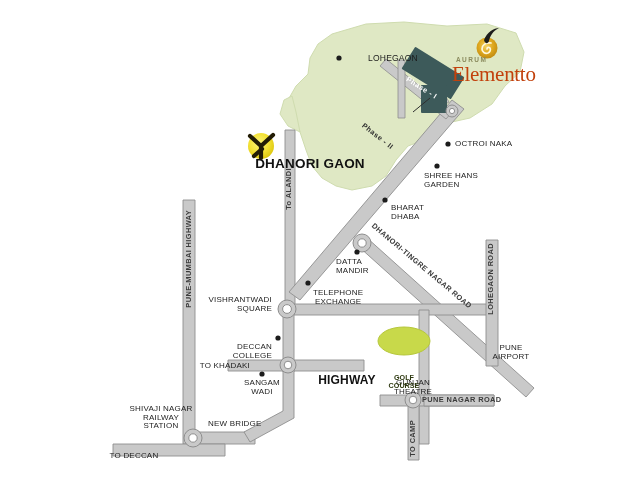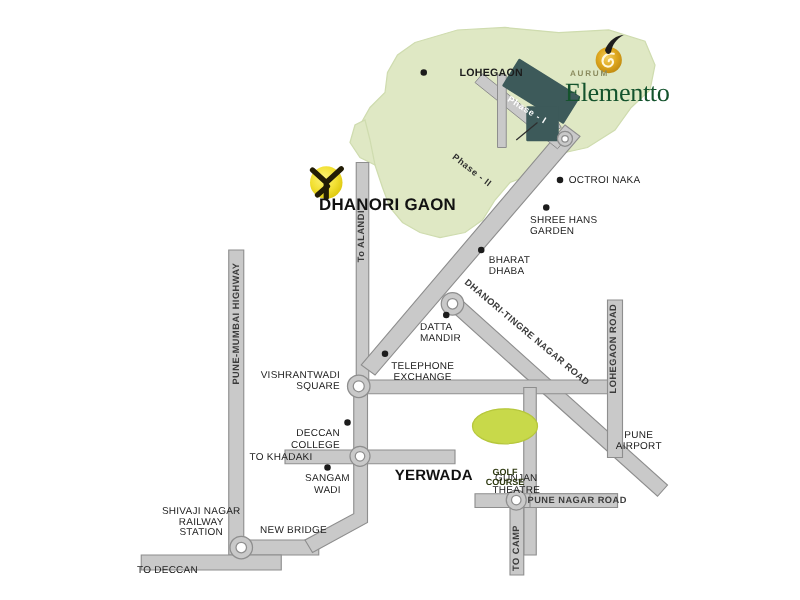--- a/index.html
+++ b/index.html
@@ -16,21 +16,21 @@
   .town{font-size:13.5px;font-weight:bold;color:#111;}
   .town2{font-size:12px;font-weight:bold;color:#111;}
   .roadlbl{font-size:7.4px;font-weight:bold;color:#3b3b3b;letter-spacing:.4px;}
   .vert-up{writing-mode:vertical-rl;transform:rotate(180deg);transform-origin:center;}
 
   
   #brand{position:absolute;left:438px;top:36px;width:120px;height:48px;}
   #brand .aurum{position:absolute;left:18px;top:20px;font-size:6.5px;
        letter-spacing:1.4px;color:#8b8b5e;font-weight:bold;}
   #brand .ele{position:absolute;left:14px;top:26px;font-size:21px;
-       font-family:"Liberation Serif","DejaVu Serif",serif;color:#14532d;
+       font-family:"Liberation Serif","DejaVu Serif",serif;color:#c2410c;
        letter-spacing:-.3px;}
 
   .phase-tag{position:absolute;font-size:7.2px;font-weight:bold;color:#ffffff;
        letter-spacing:.6px;white-space:nowrap;}
   .phase2-tag{position:absolute;font-size:7.2px;font-weight:bold;color:#2e2e2e;
        letter-spacing:.6px;white-space:nowrap;}
   .golf-lbl{position:absolute;font-size:7.2px;font-weight:bold;color:#2f3a12;
        text-align:center;line-height:1.05;white-space:pre;transform:translateX(-50%);margin-top:40px;}
 </style>
 </head>
@@ -143,23 +143,23 @@
 
     <g>
       <circle cx="487" cy="48" r="10.5" fill="url(#goldg)"></circle>
       <path d="M491,43 c-5,-1 -9,2 -9,6 c0,3 3,5 6,4 c2,-1 3,-3 2,-5
                c-1,-1 -3,-1 -3,1" fill="none" stroke="#fff8dd" stroke-width="1.7" stroke-linecap="round"></path>
       <path d="M484,40 c3,-8 10,-12 15,-12 c-6,3 -9,8 -10,13 c-1,3 -4,3 -5,-1 Z" fill="#1d1d1d"></path>
     </g>
   </svg>
 
   <div class="lbl town c" style="left:310px;top:157px;">DHANORI GAON</div>
-  <div class="lbl town2 c" style="left:347px;top:374px;">YERWADA</div>
-
-  <div class="lbl poi c" style="left:393px;top:54px;font-weight:bold;font-size:8.5px;">LOHEGAON</div>
+  <div class="lbl town2 c" style="left:347px;top:374px;">HIGHWAY</div>
+
+  <div class="lbl poi c" style="left:393px;top:54px;font-weight:normal;font-size:8.5px;">LOHEGAON</div>
   <div class="lbl poi" style="left:455px;top:140px;">OCTROI NAKA</div>
   <div class="lbl poi" style="left:424px;top:172px;">SHREE HANS
 GARDEN</div>
   <div class="lbl poi" style="left:391px;top:204px;">BHARAT
 DHABA</div>
   <div class="lbl poi" style="left:336px;top:258px;">DATTA
 MANDIR</div>
   <div class="lbl poi" style="left:313px;top:289px;text-align:center;">TELEPHONE
 EXCHANGE</div>
   <div class="lbl poi r" style="left:272px;top:296px;">VISHRANTWADI

